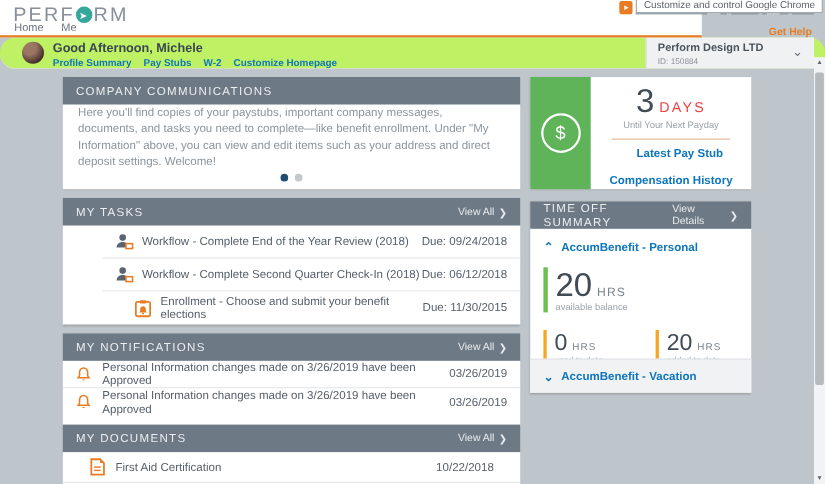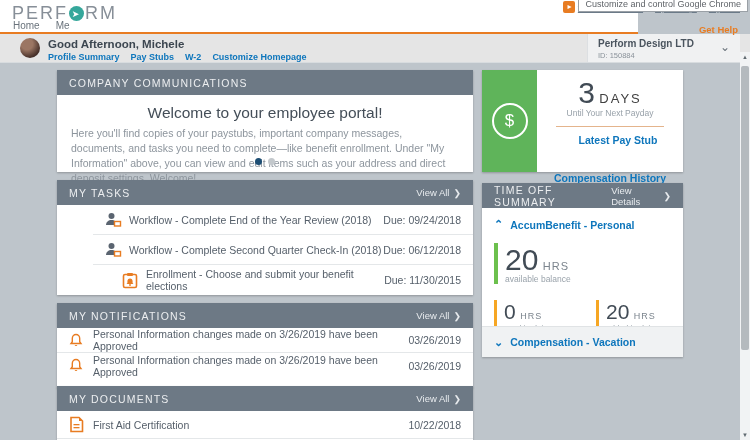--- a/index.html
+++ b/index.html
@@ -14,21 +14,21 @@
   .mainnav span{cursor:pointer;}
 
   
   .toplinks{position:absolute;top:4px;right:10px;font-size:8px;color:#6b7a88;display:flex;gap:12px;z-index:6;}
   .toplinks span{text-decoration:underline;}
   .chrome-tip{position:absolute;top:-3px;right:2px;background:#fff;border:1px solid #9aa0a6;padding:1px 6px 2px 6px;font-size:9px;color:#5f6368;white-space:nowrap;z-index:7;}
   .chrome-tip-icon{position:absolute;left:-16px;top:3px;width:12px;height:12px;background:#e87c22;border-radius:2px;color:#fff;font-size:8px;line-height:12px;text-align:center;}
   .get-help{position:absolute;top:24px;right:12px;font-size:9.5px;font-weight:700;color:#e87c22;z-index:6;}
 
   
-  .greetbar{position:absolute;top:34px;left:0;width:750px;height:28px;background:#e5e5e5;border-bottom:1px solid #d8dcdf;z-index:4;}
+  .greetbar{position:absolute;top:34px;left:0;width:750px;height:28px;background:#bef264;border-bottom:1px solid #d8dcdf;z-index:4;border-radius:14px;}
   .avatar{position:absolute;left:20px;top:4px;width:20px;height:20px;border-radius:50%;background:radial-gradient(circle at 35% 30%,#9b7663 0 30%,#4a332c 70%,#201816);}
   .greet-title{position:absolute;left:48px;top:4px;font-size:11.5px;font-weight:600;color:#3c4650;}
   .greet-links{position:absolute;left:48px;top:18px;display:flex;gap:11px;font-size:9px;font-weight:600;color:#0e76bc;}
   .companybox{position:absolute;right:10px;top:0;width:152px;height:28px;background:#f0f1f2;border-left:1px solid #dcdfe2;}
   .company-name{position:absolute;left:10px;top:4px;font-size:10px;font-weight:700;color:#4a545e;}
   .company-id{position:absolute;left:10px;top:17px;font-size:7.5px;color:#8a929a;}
   .companybox .chev{position:absolute;right:10px;top:6px;font-size:12px;color:#6a737c;}
 
   
   .panel{position:absolute;background:#fff;box-shadow:0 1px 2px rgba(0,0,0,.25);}
@@ -49,42 +49,42 @@
   .dot.active{background:#1d4e74;}
   .dot.inactive{background:#c3c8cc;}
 
   
   .p-payday{top:70px;height:102px;}
   .pay-green{position:absolute;left:0;top:0;width:55px;height:102px;background:#5fb45a;display:flex;align-items:center;justify-content:center;}
   .dollar{width:32px;height:32px;border:2px solid #fff;border-radius:50%;color:#fff;font-size:17px;display:flex;align-items:center;justify-content:center;}
   .pay-body{position:absolute;left:55px;right:0;top:0;bottom:0;text-align:center;}
   .pay-days{margin-top:6px;color:#414b55;}
   .pay-days .num{font-size:30px;font-weight:300;}
-  .pay-days .unit{font-size:13px;color:#404040;letter-spacing:2px;}
+  .pay-days .unit{font-size:13px;color:#ef4444;letter-spacing:2px;}
   .pay-sub{font-size:8.5px;color:#98a1a9;margin-top:-2px;}
   .pay-div{width:108px;border-top:1px solid #e4b48c;margin:8px auto 7px auto;}
   .pay-link1{font-size:10.5px;font-weight:700;color:#0e76bc;padding-left:16px;}
-  .pay-link2{font-size:10.5px;font-weight:600;color:#0e76bc;margin-top:26px;}
+  .pay-link2{font-size:10.5px;font-weight:600;color:#0e76bc;margin-top:12px;}
 
   
   .p-tasks{top:180px;height:115px;}
   .trow{height:30px;display:flex;align-items:center;border-bottom:1px solid #e4e7e9;padding:0 12px;box-sizing:border-box;margin-left:36px;}
   .trow:last-child{border-bottom:none;padding-left:29px;}
   .ticon{width:24px;flex:none;display:flex;align-items:center;}
   .tlabel{flex:1;font-size:10.5px;color:#555f6a;}
   .tdue{font-size:10.5px;color:#555f6a;}
 
   
   .p-notif{top:303px;height:85px;}
   .nrow{height:25px;display:flex;align-items:center;border-bottom:1px solid #e4e7e9;padding:0 12px;box-sizing:border-box;}
   .nrow:last-child{border-bottom:none;}
 
   
   .p-docs{top:386px;height:72px;}
-  .drow{height:28px;display:flex;align-items:center;border-bottom:1px solid #e4e7e9;padding:0 12px;box-sizing:border-box;}
+  .drow{height:28px;display:flex;align-items:center;border-bottom:1px solid #e4e7e9;padding:0 24px;box-sizing:border-box;}
 
   
   .p-timeoff{top:183px;height:174px;}
   .acc-row{display:flex;align-items:center;gap:7px;padding:10px 12px 6px 12px;font-size:10.5px;font-weight:700;color:#0e76bc;}
   .acc-chev{font-size:11px;font-weight:700;}
   .balance{margin:6px 0 0 12px;border-left:4px solid #6cc04d;padding-left:7px;}
   .bal-num{font-size:30px;font-weight:300;color:#414b55;}
   .bal-unit{font-size:11px;color:#7b848d;letter-spacing:1px;}
   .bal-cap{font-size:8.5px;color:#9aa3ab;margin-top:-3px;}
   .stats{display:flex;margin:16px 0 0 12px;gap:48px;}
@@ -144,21 +144,20 @@
       <div class="company-name">Perform Design LTD</div>
       <div class="company-id">ID: 150884</div>
       <span class="chev">⌄</span>
     </div>
   </div>
 
   <div class="panel col-l p-comm">
     <div class="phead">
       <span class="ptitle">COMPANY COMMUNICATIONS</span>
     </div>
-    <div class="comm-head">Welcome to your employee portal!</div>
     <div class="comm-body">Here you'll find copies of your paystubs, important company messages, documents, and tasks you need to complete—like benefit enrollment. Under "My Information" above, you can view and edit items such as your address and direct deposit settings. Welcome!</div>
     <div class="comm-dots">
       <span class="dot active"></span>
       <span class="dot inactive"></span>
     </div>
   </div>
 
   <div class="panel col-r p-payday">
     <div class="pay-green">
       <span class="dollar">$</span>
@@ -243,21 +242,21 @@
         <div class="cap">used to date</div>
       </div>
       <div class="stat">
         <span class="num">20</span>
         <span class="unit">HRS</span>
         <div class="cap">added to date</div>
       </div>
     </div>
     <div class="vac-row">
       <span class="acc-chev">⌄</span>
-      <span>Compensation - Vacation</span>
+      <span>AccumBenefit - Vacation</span>
     </div>
   </div>
 
   <div class="panel col-l p-notif">
     <div class="phead">
       <span class="ptitle">MY NOTIFICATIONS</span>
       <span class="pview">
           <span>View All</span>
           <span class="chev">❯</span>
         </span>

